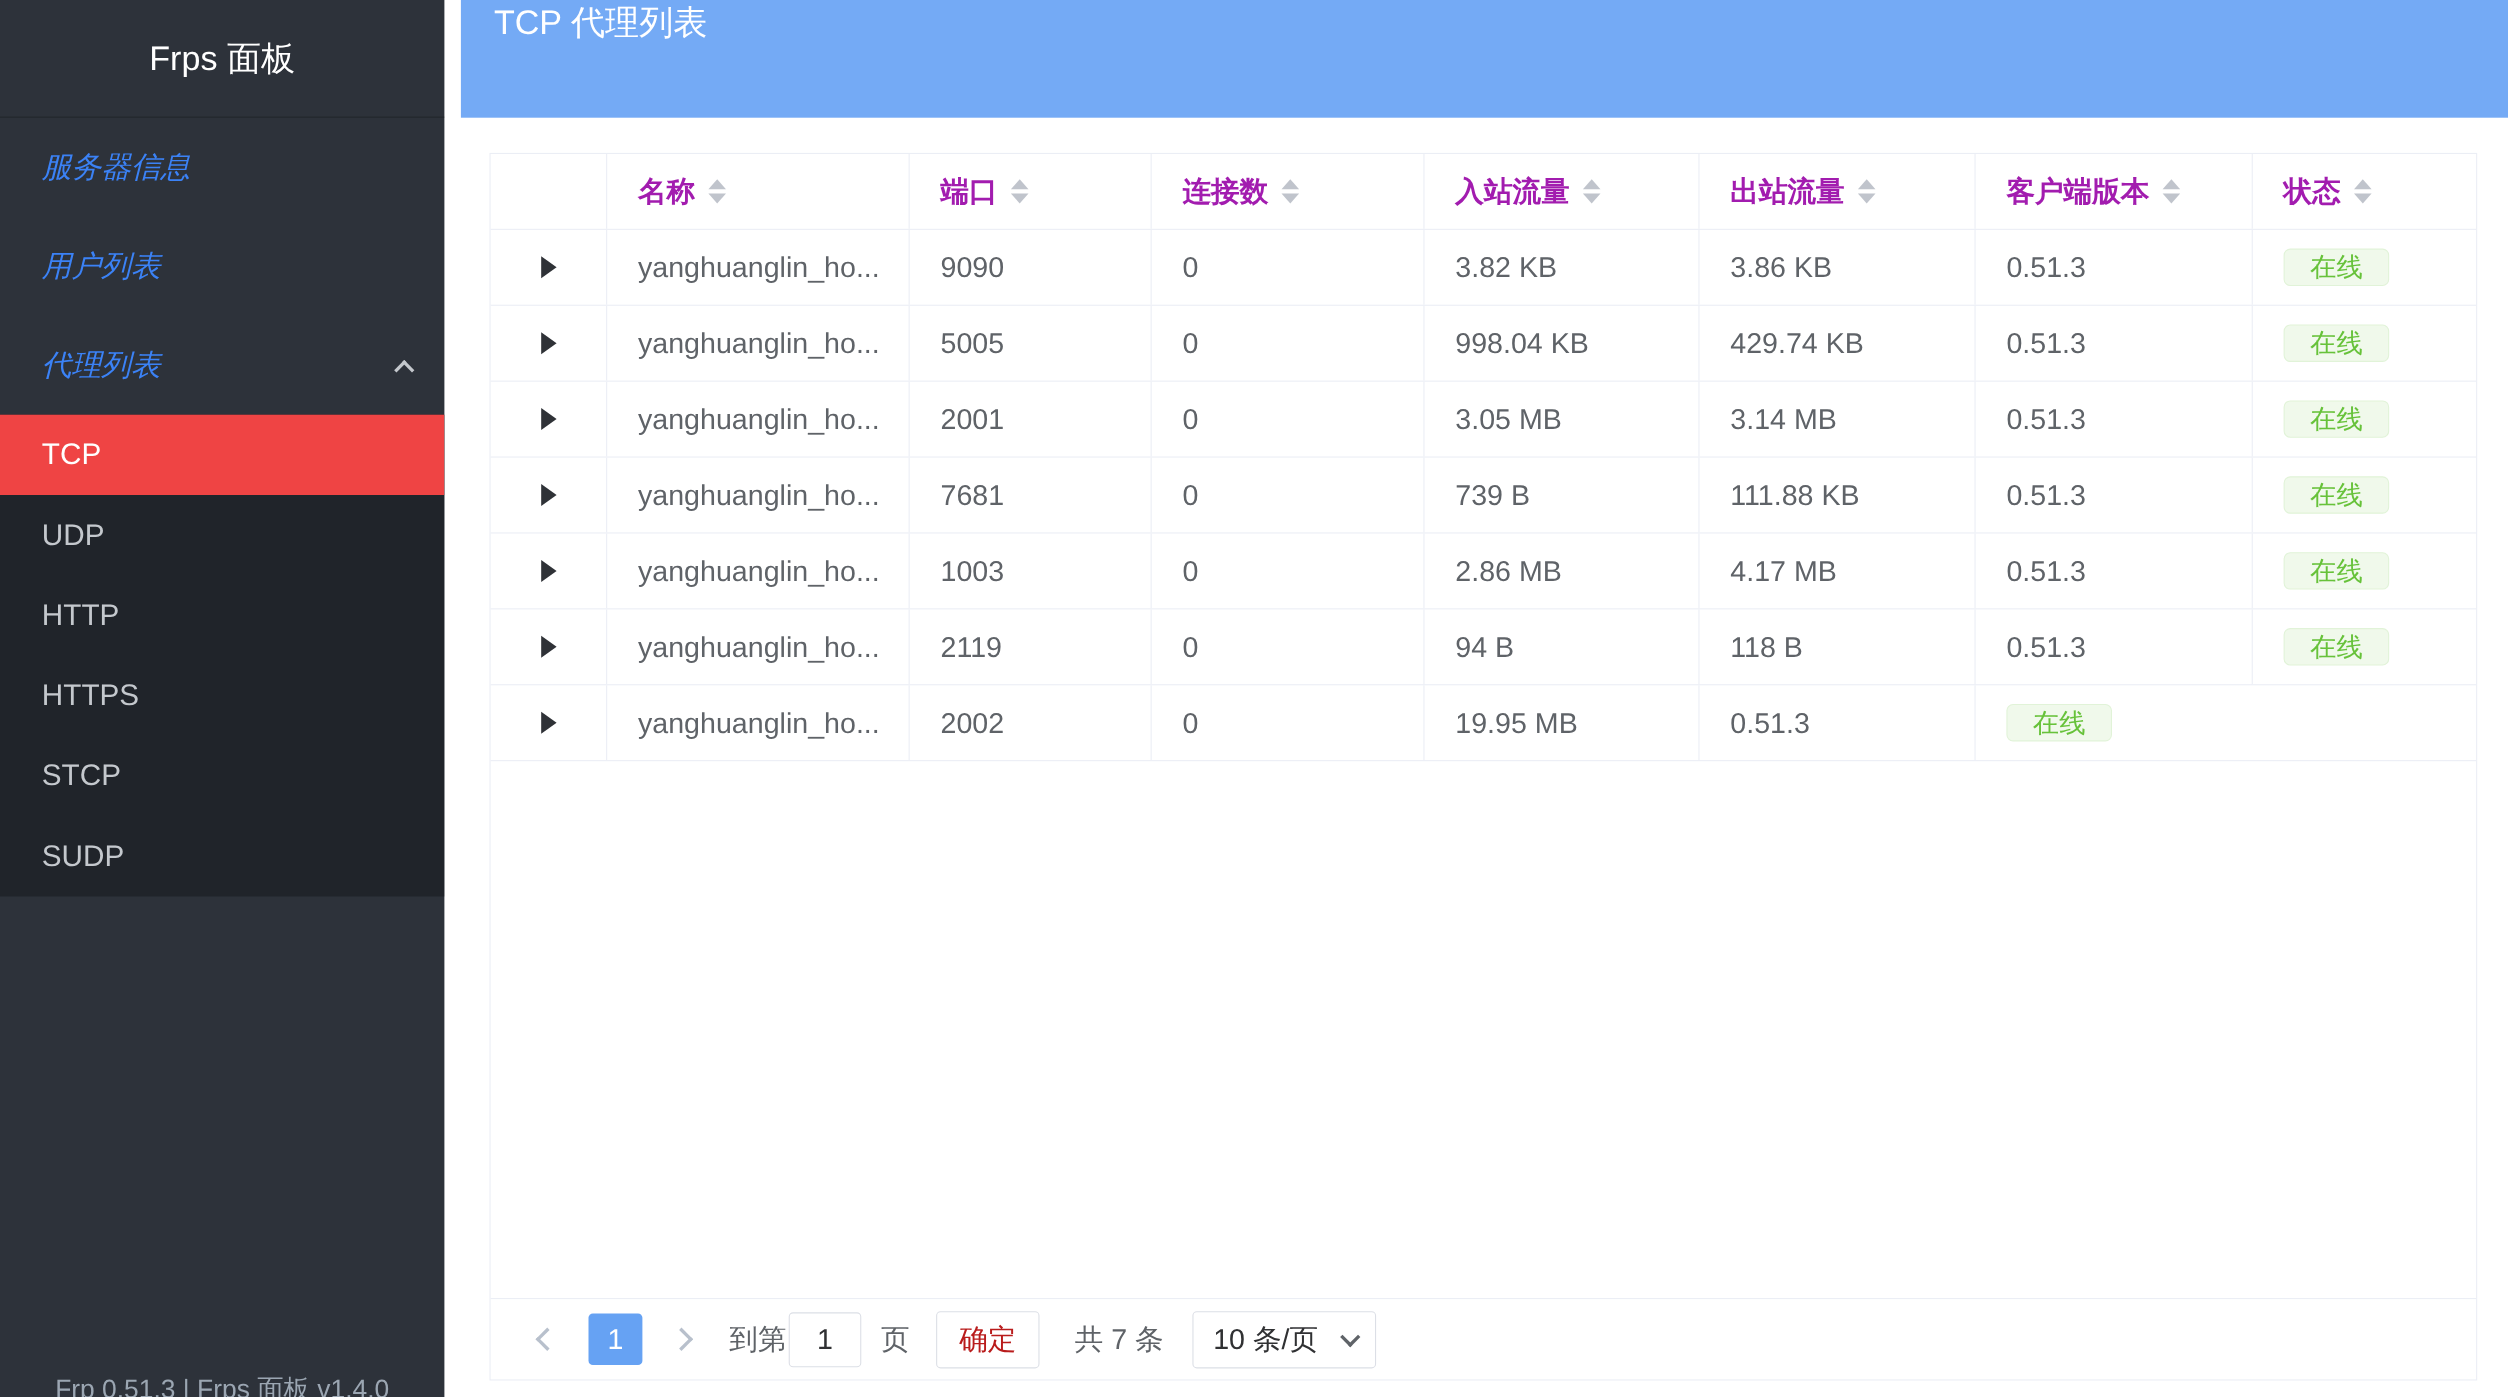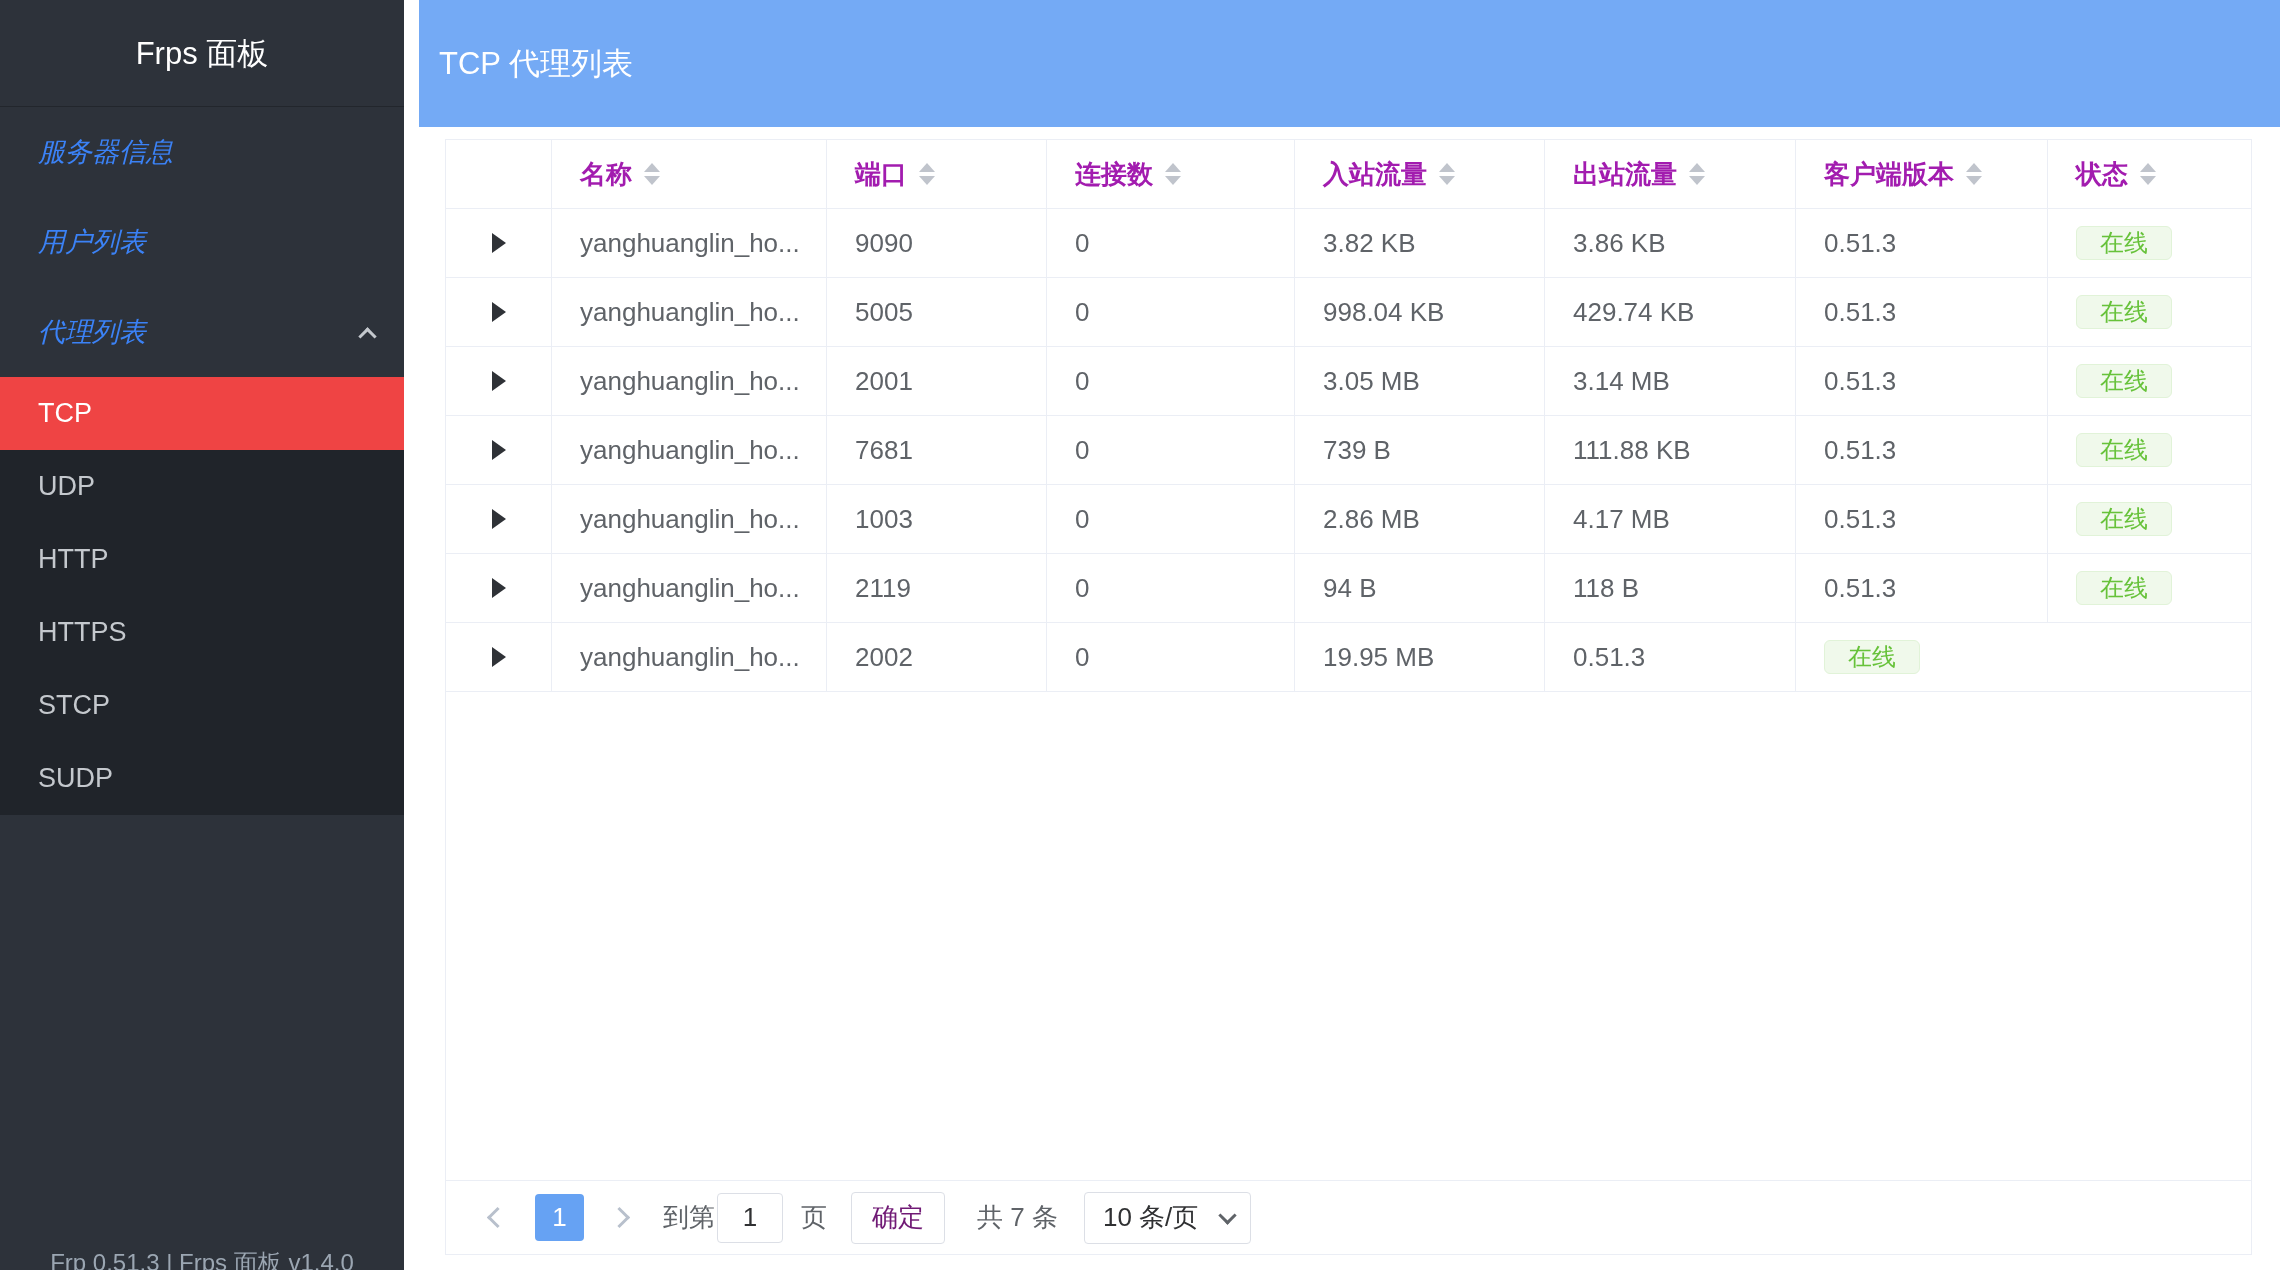--- a/index.html
+++ b/index.html
@@ -37,22 +37,22 @@
   }
   .submenu-item.active { background:#ef4444; color:#ffffff; }
   .sidebar-footer {
     position:absolute; bottom:-9px; left:0; width:100%;
     text-align:center; color:#9ba6b2; font-size:24px;
   }
 
   
   .main { flex:1; background:#ffffff; display:flex; flex-direction:column; position:relative; }
   .topbar {
-    height:127px; flex-shrink:0; background:#74aaf5;
-    display:flex; align-items:center; padding-left:20px;
+    height:107px; flex-shrink:0; background:#74aaf5;
+    display:flex; padding-left:30px;
   }
   .topbar h1 { margin:0; color:#ffffff; font-size:31px; font-weight:500; }
 
   .card {
     position:absolute; left:26px; top:139px; right:28px; bottom:15px;
     border:1px solid #ebeef5; background:#ffffff;
     display:flex; flex-direction:column;
   }
   .thead, .tr {
     display:grid;
@@ -111,21 +111,21 @@
   .pg-text { margin-right:2px; }
   .pg-input {
     width:66px; height:50px; border:1px solid #dcdfe6; border-radius:4px;
     text-align:center; font-size:26px; color:#303133; margin-right:18px;
     font-family:inherit; outline:none;
   }
   .pg-unit { margin-right:24px; }
   .confirm-btn {
     height:52px; padding:0 20px; background:#ffffff;
     border:1px solid #dcdfe6; border-radius:4px;
-    font-size:26px; font-weight:500; color:#701a75; cursor:pointer;
+    font-size:26px; font-weight:500; color:#b91c1c; cursor:pointer;
     margin-right:32px; font-family:inherit;
   }
   .pg-total { margin-right:26px; }
   .page-size-select {
     height:52px; display:flex; align-items:center; position:relative;
     padding:0 52px 0 18px; border:1px solid #dcdfe6; border-radius:4px;
     color:#303133; cursor:pointer;
   }
   .chev-down {
     position:absolute; right:16px; top:16px;

